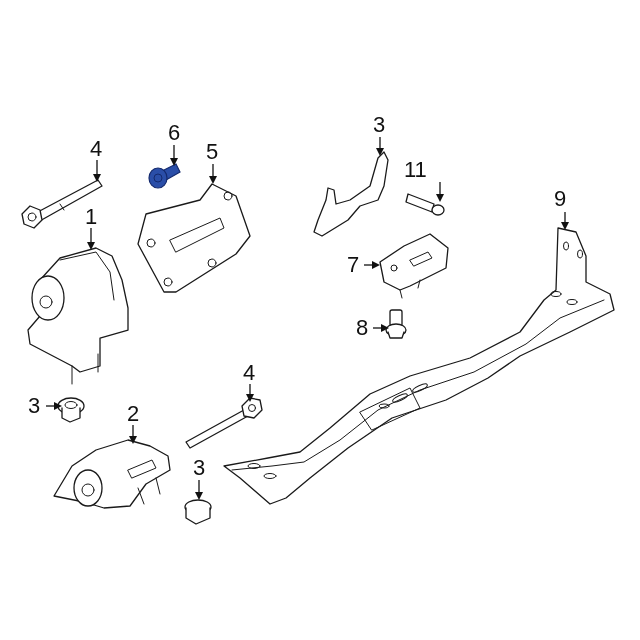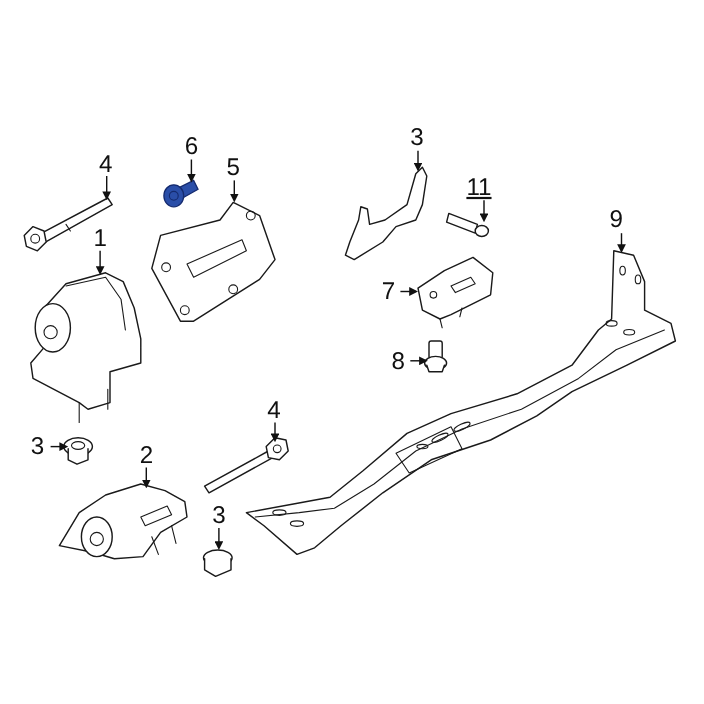--- a/index.html
+++ b/index.html
@@ -138,18 +138,18 @@
 
   <div class="callout" style="left:90px;top:138px;">4</div>
   <div class="callout" style="left:168px;top:122px;">6</div>
   <div class="callout" style="left:206px;top:141px;">5</div>
   <div class="callout" style="left:85px;top:206px;">1</div>
   <div class="callout" style="left:28px;top:395px;">3</div>
   <div class="callout" style="left:127px;top:403px;">2</div>
   <div class="callout" style="left:243px;top:362px;">4</div>
   <div class="callout" style="left:193px;top:457px;">3</div>
   <div class="callout" style="left:373px;top:114px;">3</div>
-  <div class="callout" style="left:424px;top:159px;text-decoration:underline;">11</div>
+  <div class="callout" style="left:404px;top:159px;">11</div>
   <div class="callout" style="left:347px;top:254px;">7</div>
   <div class="callout" style="left:356px;top:317px;">8</div>
   <div class="callout" style="left:554px;top:188px;">9</div>
 
 </div>
 
 </body></html>

